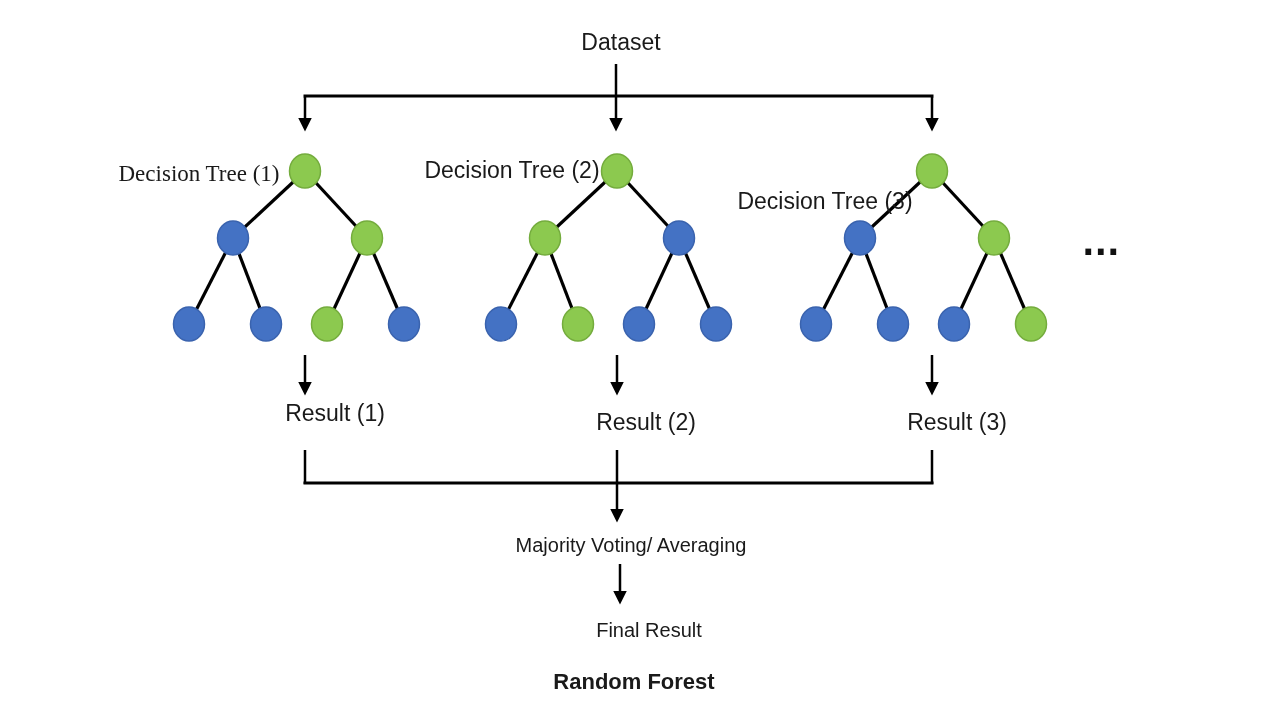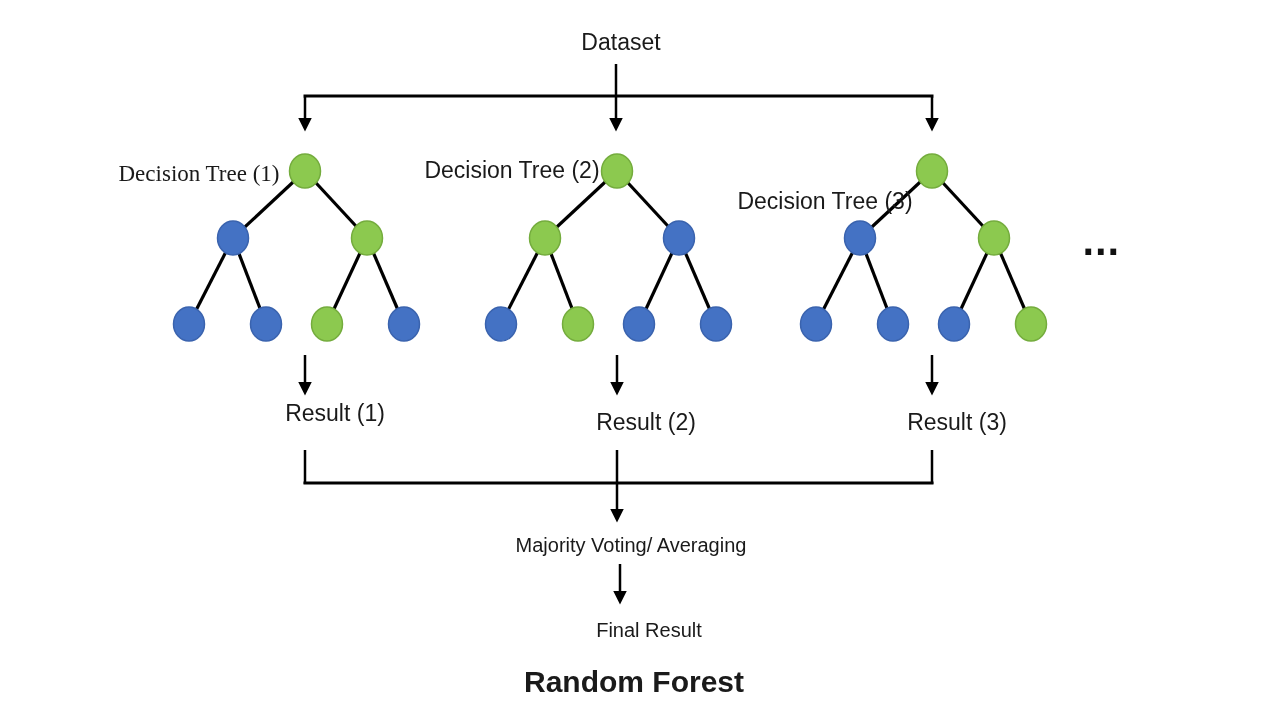--- a/index.html
+++ b/index.html
@@ -30,21 +30,21 @@
   }
   .lbl.dataset  { left: 621px; top: 43px; }
   .lbl.dt1      { left: 199px; top: 174px; font-family: Liberation Serif, serif; }
   .lbl.dt2      { left: 512px; top: 171px; }
   .lbl.dt3      { left: 825px; top: 172px; margin-top: 30px; }
   .lbl.res1     { left: 307px; top: 414px; margin-left: 28px; }
   .lbl.res2     { left: 622px; top: 423px; margin-left: 24px; }
   .lbl.res3     { left: 957px; top: 423px; }
   .lbl.majority { left: 631px; top: 545px; font-size: 20px; text-align: center; }
   .lbl.final    { left: 649px; top: 630px; font-size: 20px; }
-  .lbl.caption  { left: 634px; top: 682px; font-size: 30px; font-weight: bold; }
+  .lbl.caption  { left: 634px; top: 682px; font-size: 22px; font-weight: bold; }
   .ellipsis-text {
     font-family: "DejaVu Sans", sans-serif;
     font-weight: bold;
     font-size: 33px;
     fill: #111111;
   }
 </style>
 </head>
 <body>
 

